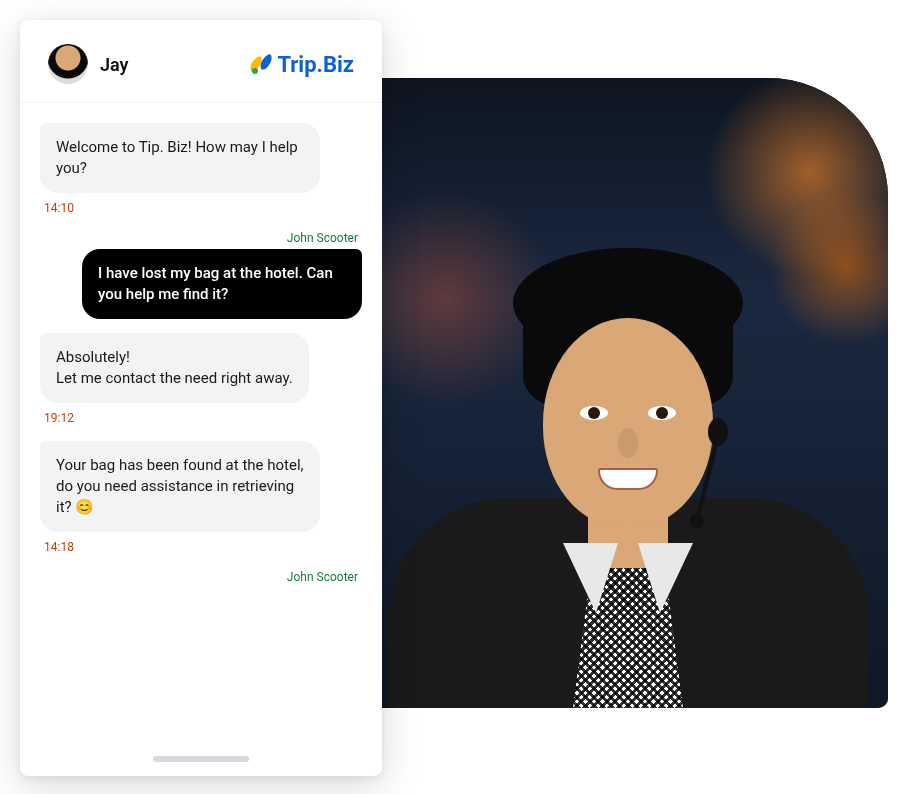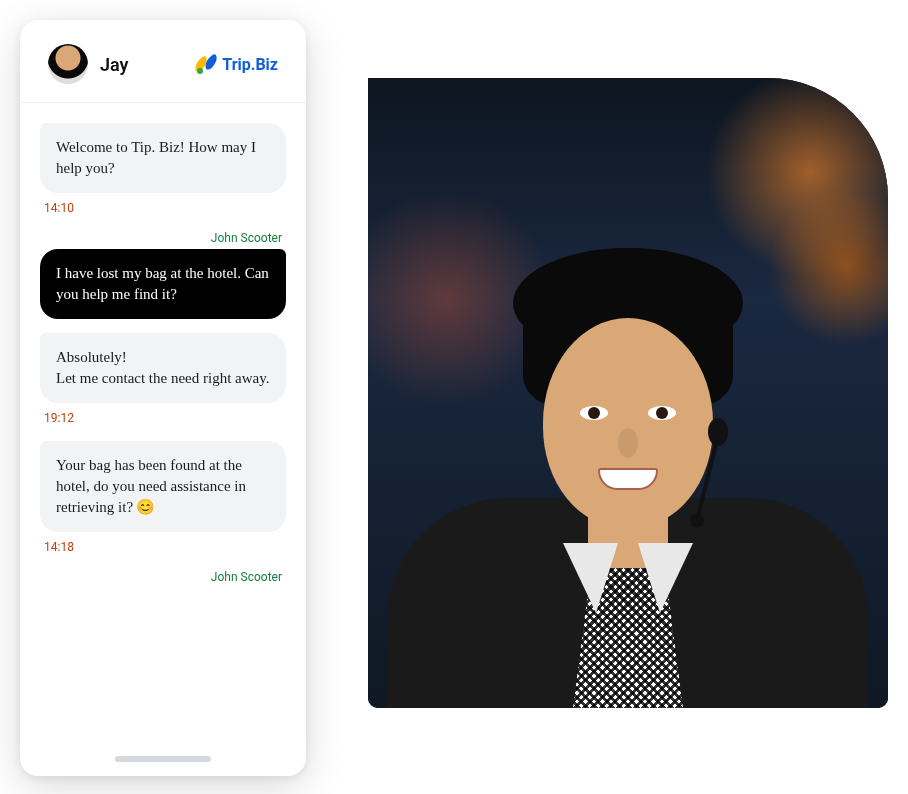--- a/index.html
+++ b/index.html
@@ -192,24 +192,24 @@
       bottom: -5px;
       left: -5px;
       width: 14px;
       height: 14px;
       background: #111;
       border-radius: 50%;
     }
 
     .phone {
       position: relative;
-      width: 286px;
+      width: 362px;
       height: 756px;
       background: #fff;
-      border-radius: 18px;
+      border-radius: 8px;
       box-shadow: 0 10px 40px rgba(0,0,0,0.15), 0 2px 8px rgba(0,0,0,0.08);
       overflow: hidden;
       z-index: 2;
     }
     .phone-header {
       display: flex;
       align-items: center;
       justify-content: space-between;
       padding: 24px 28px 18px;
       border-bottom: 1px solid #eef0f2;
@@ -235,21 +235,21 @@
       display: flex;
       align-items: center;
       gap: 4px;
     }
     .brand-icon {
       position: relative;
       display: flex;
       align-items: center;
     }
     .brand-text {
-      font-size: 16px;
+      font-size: 22px;
       font-weight: 700;
       color: #0f5fd9;
     }
     .chat {
       padding: 20px 20px 10px;
       display: flex;
       flex-direction: column;
     }
     .msg-group {
       display: flex;
@@ -263,21 +263,20 @@
       margin-bottom: 4px;
       padding: 0 4px;
     }
     .bubble {
       max-width: 280px;
       padding: 14px 16px;
       border-radius: 18px;
       font-size: 15px;
       line-height: 1.4;
       white-space: pre-line;
-      font-family: Liberation Serif, serif;
     }
     .bubble.agent {
       background: #f2f3f5;
       color: #1a1a1a;
       border-top-left-radius: 6px;
     }
     .bubble.user {
       background: #000000;
       color: #fff;
       font-weight: 500;

